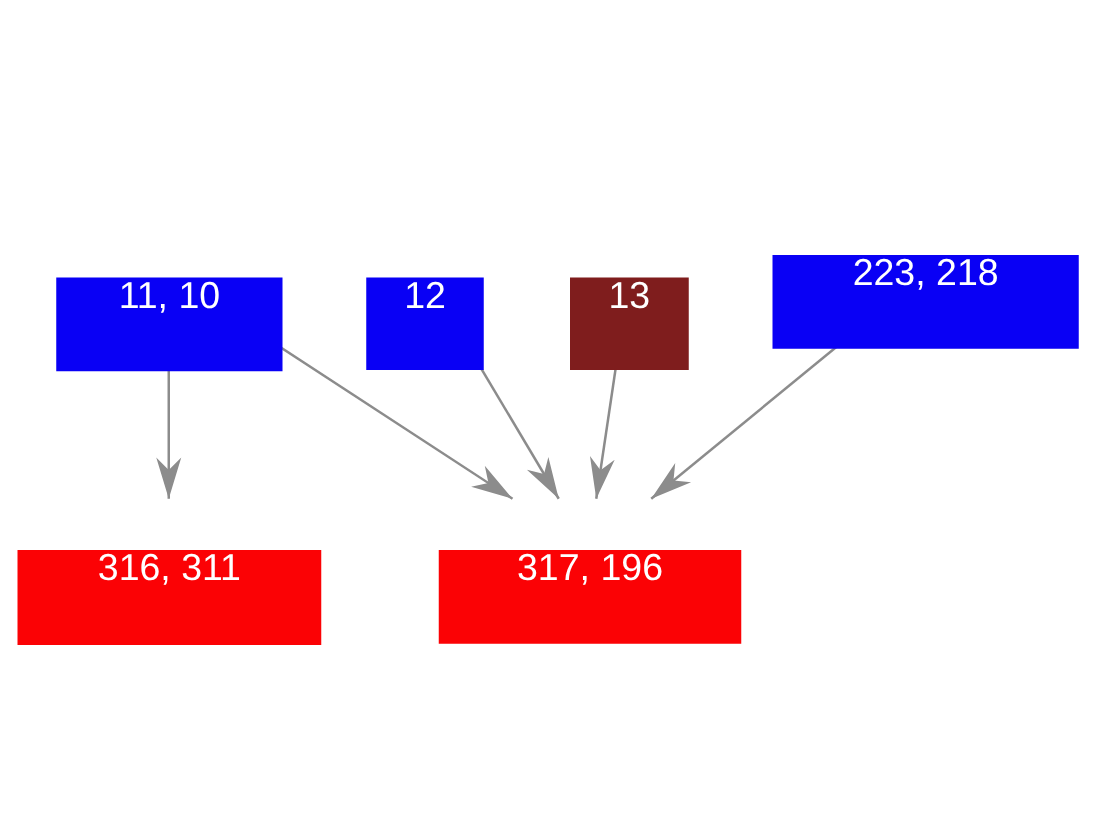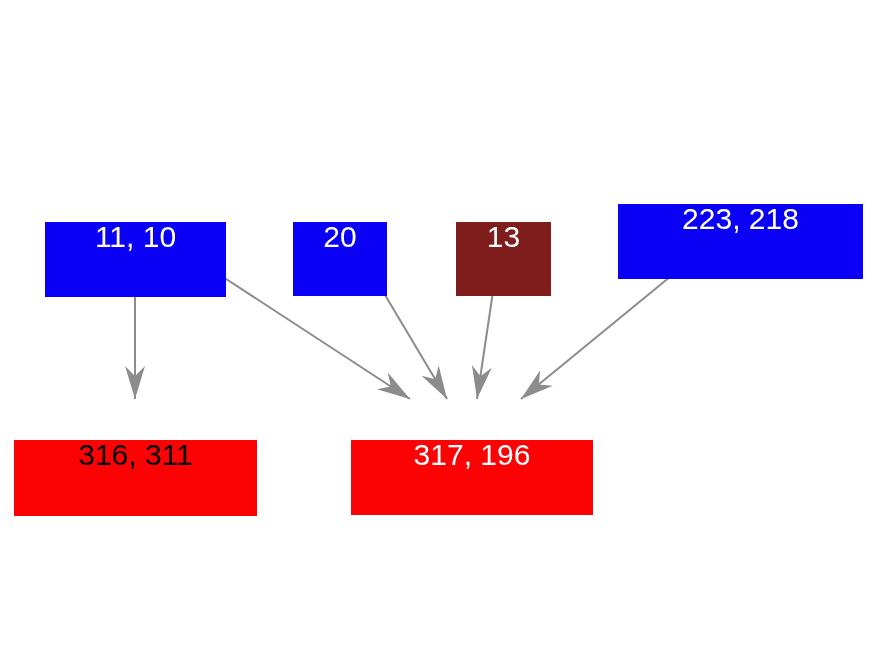--- a/index.html
+++ b/index.html
@@ -51,28 +51,28 @@
       <line x1="194" y1="258" x2="410" y2="399" stroke="#8c8c8c" stroke-width="2" marker-end="url(#arrow-head)"></line>
       <line x1="363" y1="258" x2="447" y2="399" stroke="#8c8c8c" stroke-width="2" marker-end="url(#arrow-head)"></line>
       <line x1="498" y1="258" x2="477" y2="399" stroke="#8c8c8c" stroke-width="2" marker-end="url(#arrow-head)"></line>
       <line x1="693" y1="258" x2="521" y2="399" stroke="#8c8c8c" stroke-width="2" marker-end="url(#arrow-head)"></line>
     </svg>
   <div id="nodes-layer">
       <div class="graph-node" style="left: 45px; top: 182px; width: 181px; height: 75px; background: rgb(9, 0, 245);">
         <span class="node-label" style="color: rgb(255, 255, 255);">11, 10</span>
       </div>
       <div class="graph-node" style="left: 293px; top: 182px; width: 94px; height: 74px; background: rgb(9, 0, 245);">
-        <span class="node-label" style="color: rgb(255, 255, 255);">20</span>
+        <span class="node-label" style="color: rgb(255, 255, 255);">12</span>
       </div>
       <div class="graph-node" style="left: 456px; top: 182px; width: 95px; height: 74px; background: #7f1d1d;">
         <span class="node-label" style="color: rgb(255, 255, 255);">13</span>
       </div>
       <div class="graph-node" style="left: 618px; top: 164px; width: 245px; height: 75px; background: rgb(9, 0, 245);">
         <span class="node-label" style="color: rgb(255, 255, 255);">223, 218</span>
       </div>
       <div class="graph-node" style="left: 14px; top: 400px; width: 243px; height: 76px; background: rgb(251, 2, 5);">
-        <span class="node-label" style="color: #000000;">316, 311</span>
+        <span class="node-label" style="color: #ffffff;">316, 311</span>
       </div>
       <div class="graph-node" style="left: 351px; top: 400px; width: 242px; height: 75px; background: rgb(251, 2, 5);">
         <span class="node-label" style="color: rgb(255, 255, 255);">317, 196</span>
       </div>
     </div>
 </div>
 
 </body></html>

